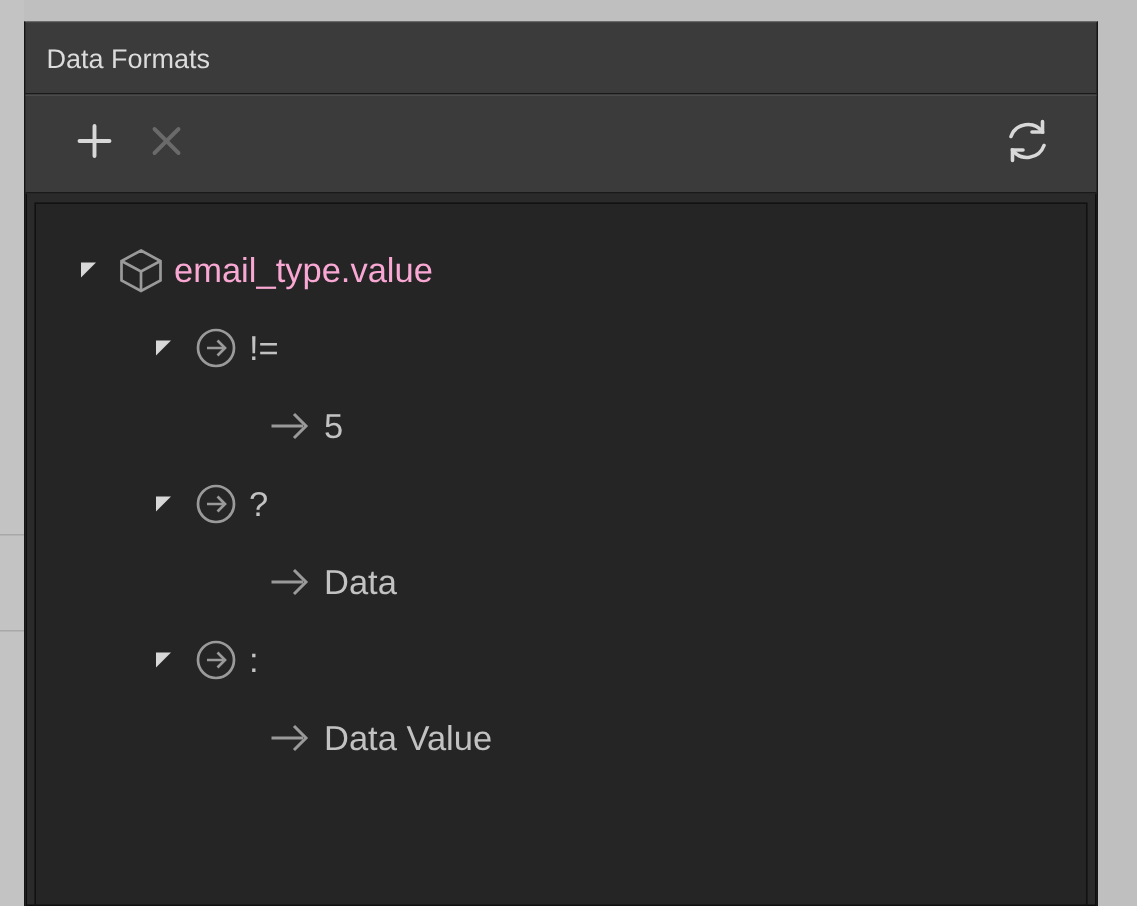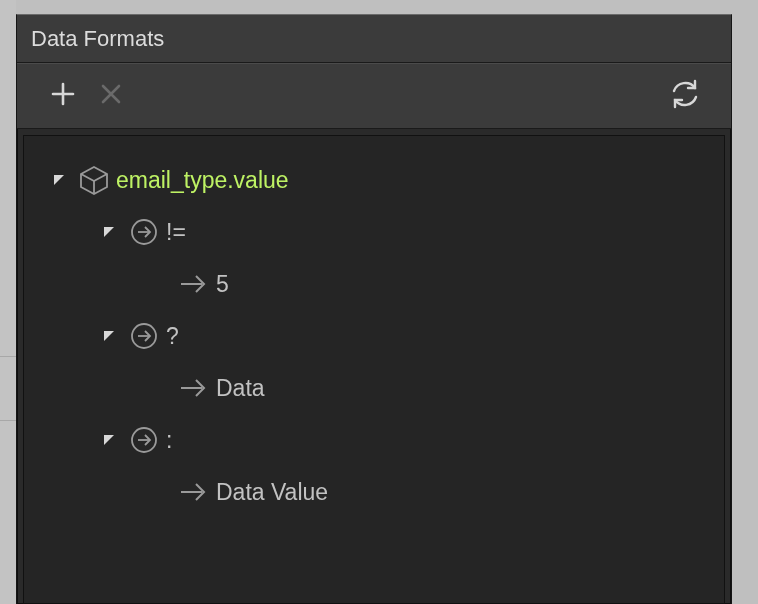--- a/index.html
+++ b/index.html
@@ -46,21 +46,21 @@
     border-left: 1px solid #151515;
     border-right: 1px solid #151515;
     box-shadow: 0 0 0 1px #0e0e0e inset;
   }
 
   .titlebar {
     height: 48px;
     line-height: 48px;
     padding: 0 14px;
     color: #dcdcdc;
-    font-size: 22px;
+    font-size: 18px;
     font-weight: 400;
     background: #3b3b3b;
     border-bottom: 1px solid #1a1a1a;
   }
 
   .toolbar {
     height: 66px;
     background: #3b3b3b;
     border-top: 1px solid #4b4b4b;
     border-bottom: 1px solid #1a1a1a;
@@ -111,21 +111,21 @@
   }
   .toggle svg { display:block; }
   .icon-slot {
     width: 44px;
     display:flex;
     align-items:center;
     justify-content:center;
     color: #9a9a9a;
   }
   .label { color: #c2c2c2; }
-  .label.root { color: #bef264; }
+  .label.root { color: #f9a8d4; }
 
   svg { stroke: currentColor; fill: none; }
 </style>
 </head>
 <body>
 
 <div class="outer">
   <div class="gutter"></div>
 
   <div class="panel">

